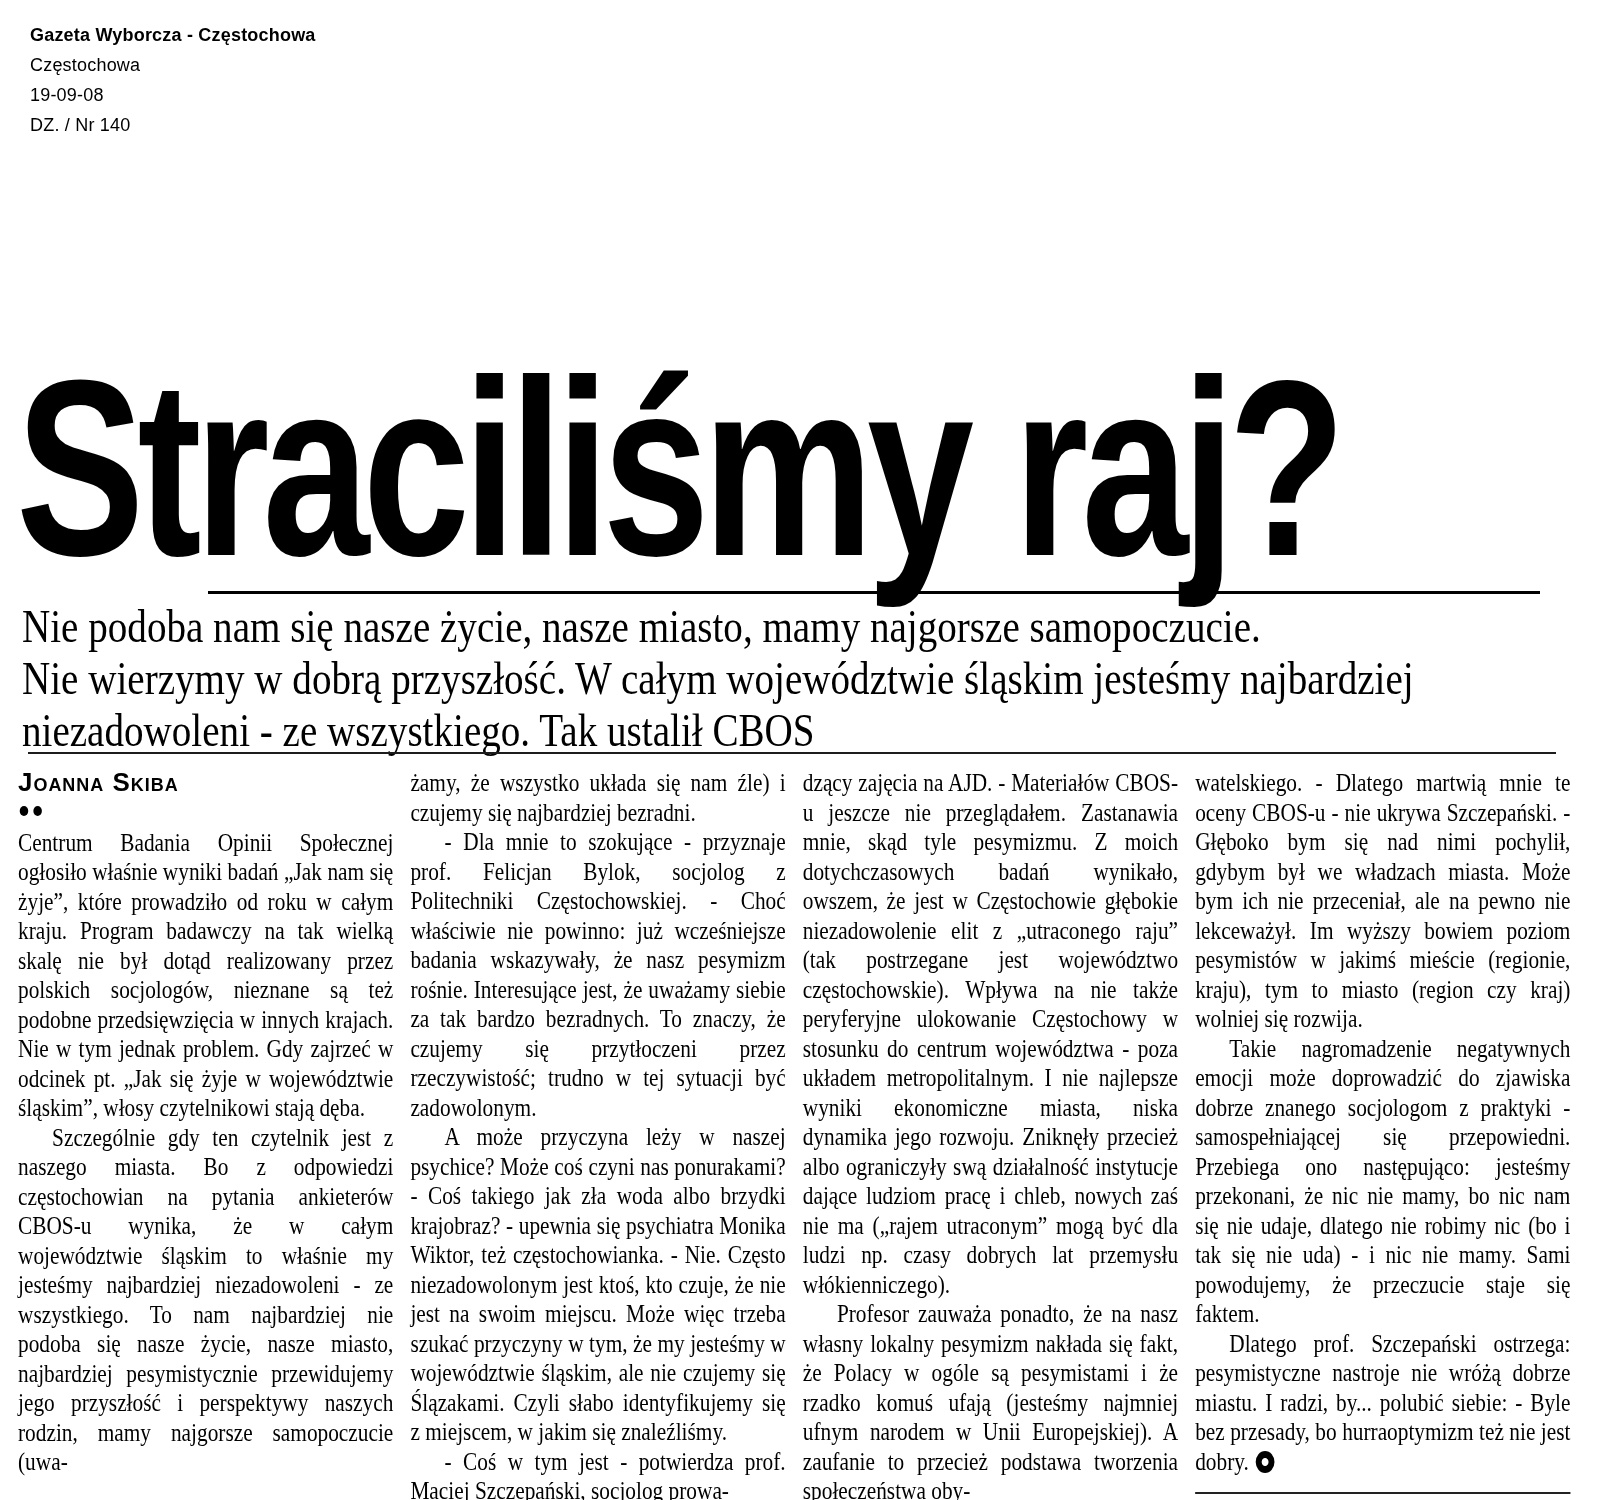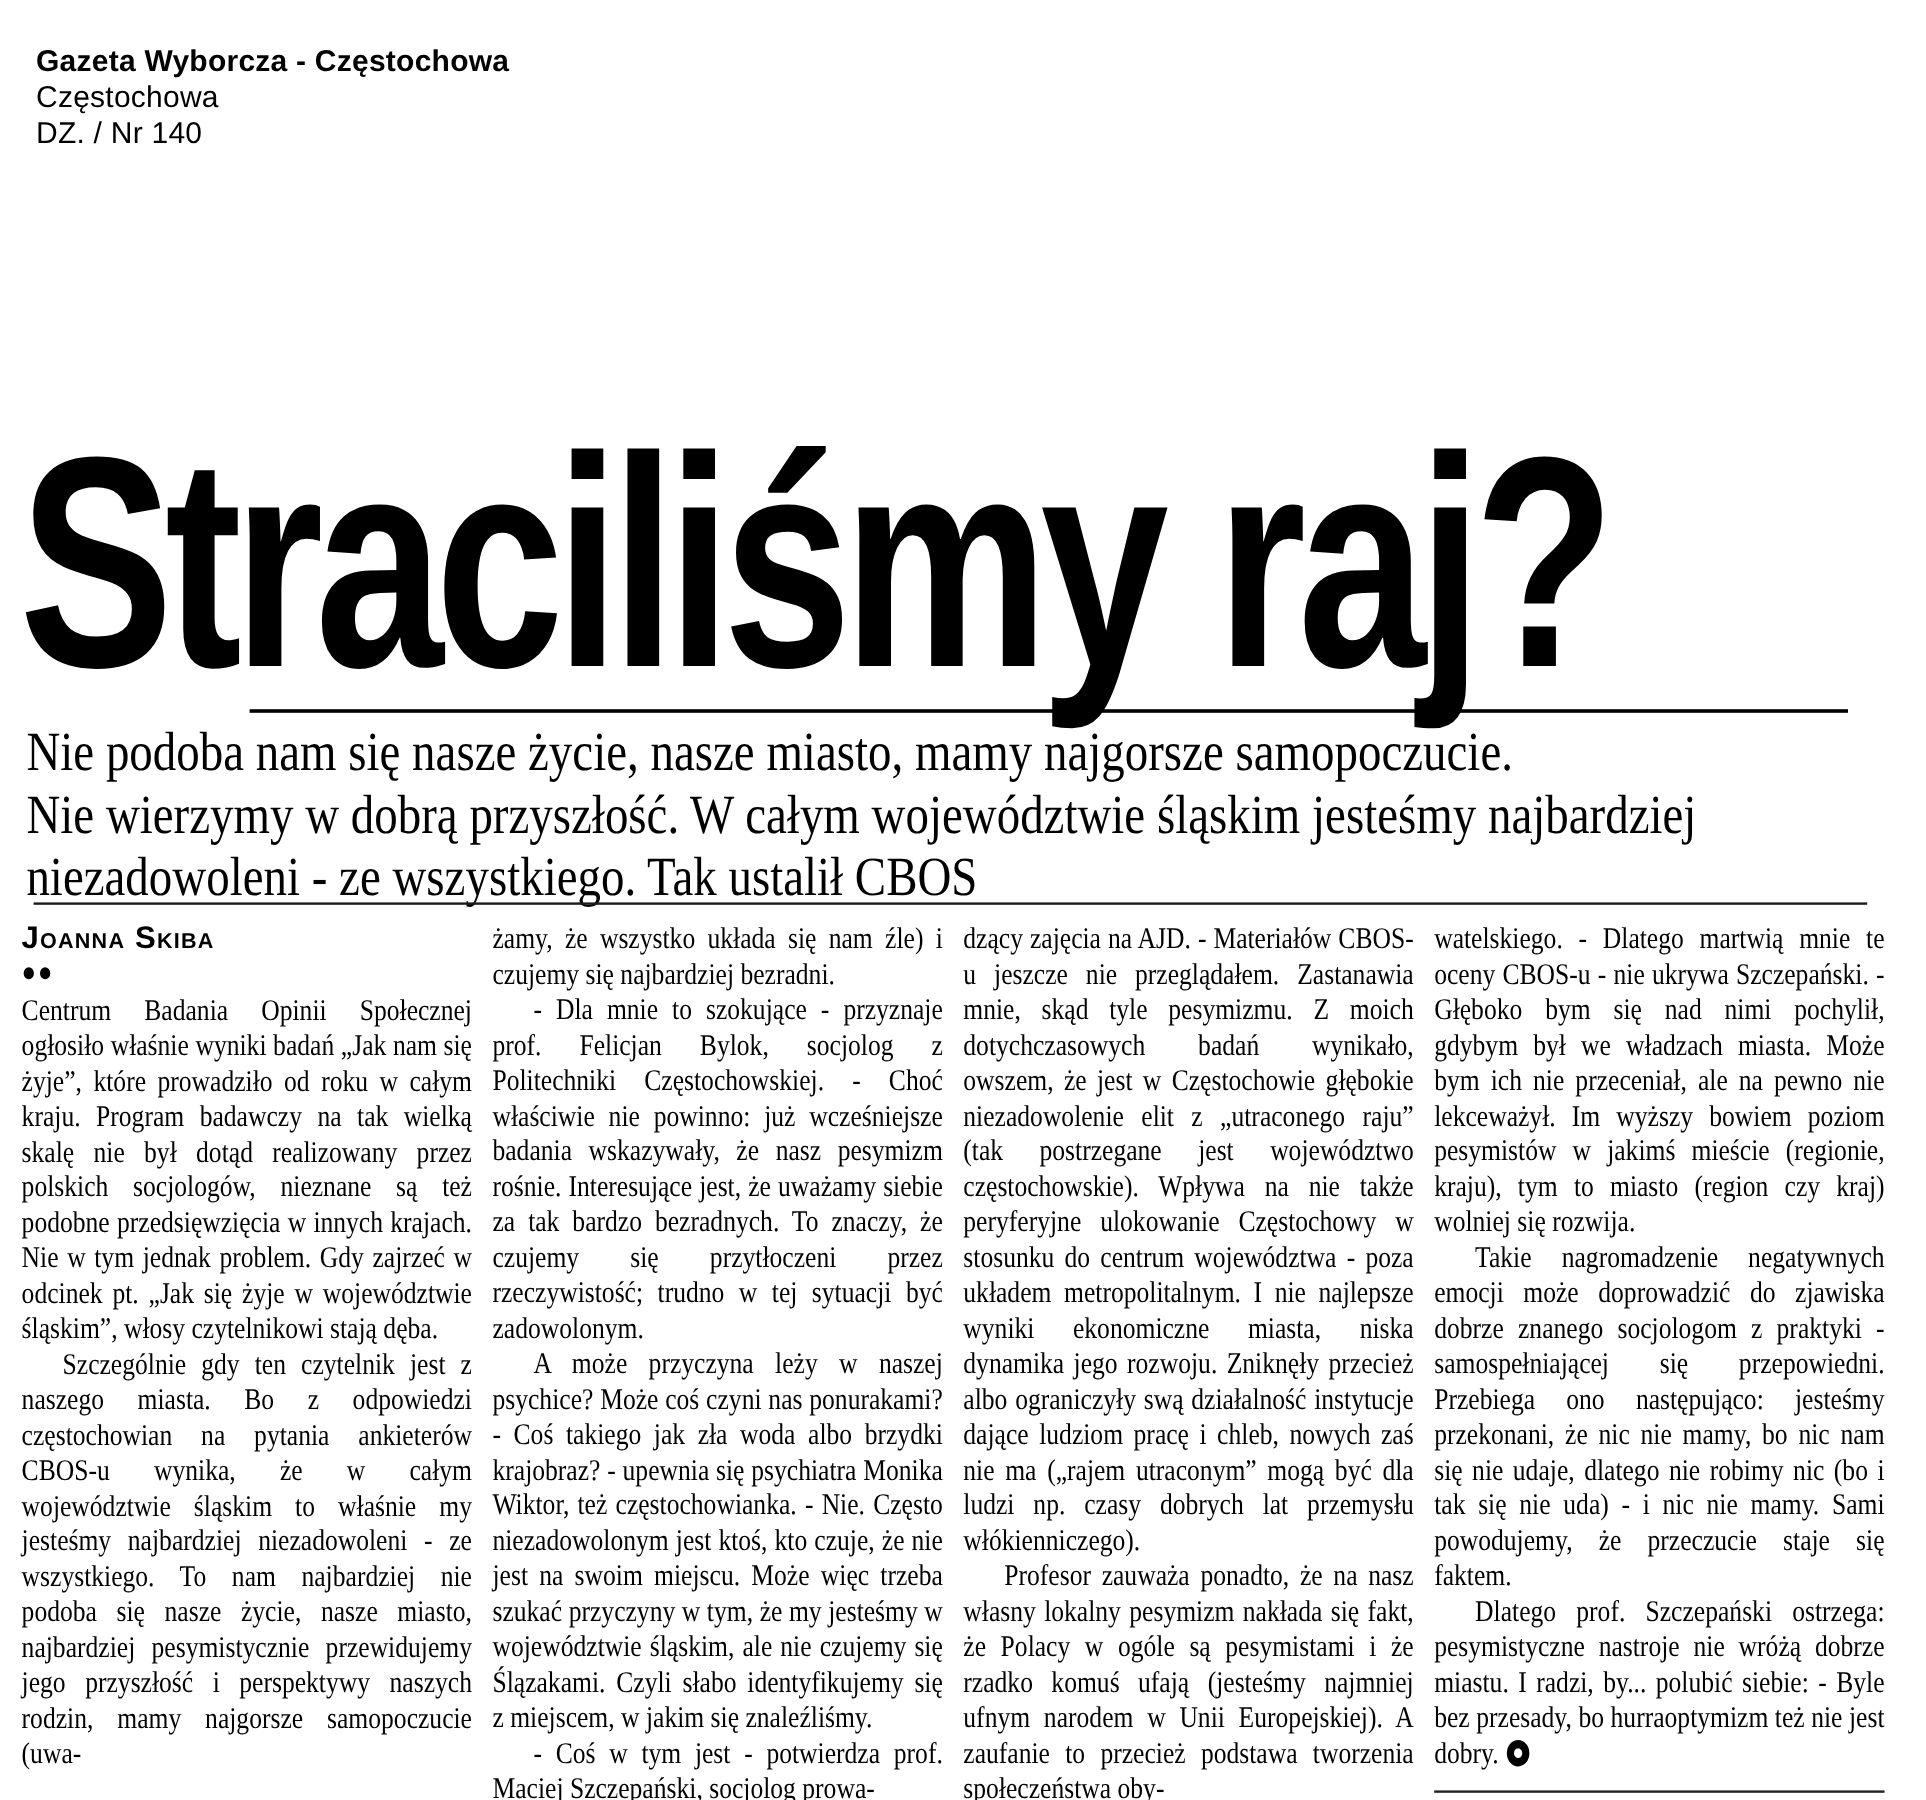--- a/index.html
+++ b/index.html
@@ -4,23 +4,23 @@
 <style>
   html,body { margin:0; padding:0; background:#ffffff; }
   .page {
     position:relative; width:1605px; height:1500px;
     background:#ffffff; color:#000; overflow:hidden;
     font-family:"Liberation Serif", serif;
   }
 
   
   .masthead {
-    position:absolute; left:30px; top:36px;
+    position:absolute; left:30px; top:20px;
     font-family:"Liberation Sans", sans-serif;
-    font-size:25px; line-height:30px; letter-spacing:0.2px;
+    font-size:18px; line-height:30px; letter-spacing:0.2px;
   }
   .masthead .pub { font-weight:bold; }
 
   
   .headline {
     position:absolute; left:16px; top:344px;
     font-family:"Liberation Sans", sans-serif;
     font-weight:bold; font-size:250px; line-height:1;
     letter-spacing:-9px; white-space:nowrap;
     transform:scaleX(0.77); transform-origin:left top;
@@ -77,20 +77,21 @@
   .col-footer { margin-top:16px; border-top:2px solid #222; padding-top:10px; }
 </style>
 </head>
 <body>
 
 <div class="page">
 
   <div class="masthead">
     <div class="pub">Gazeta Wyborcza - Częstochowa</div>
     <div>Częstochowa</div>
+    <div>19-09-08</div>
     <div>DZ. / Nr 140</div>
   </div>
 
   <div class="headline">Straciliśmy raj?</div>
   <div class="headline-rule"></div>
 
   <div class="lead">
     <div>Nie podoba nam się nasze życie, nasze miasto, mamy najgorsze samopoczucie.</div>
     <div>Nie wierzymy w dobrą przyszłość. W całym województwie śląskim jesteśmy najbardziej</div>
     <div>niezadowoleni - ze wszystkiego. Tak ustalił CBOS</div>

